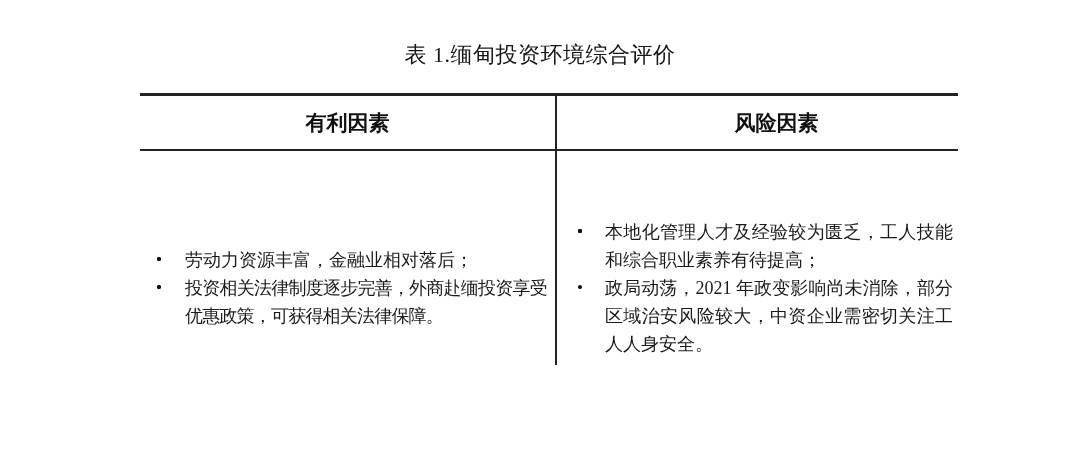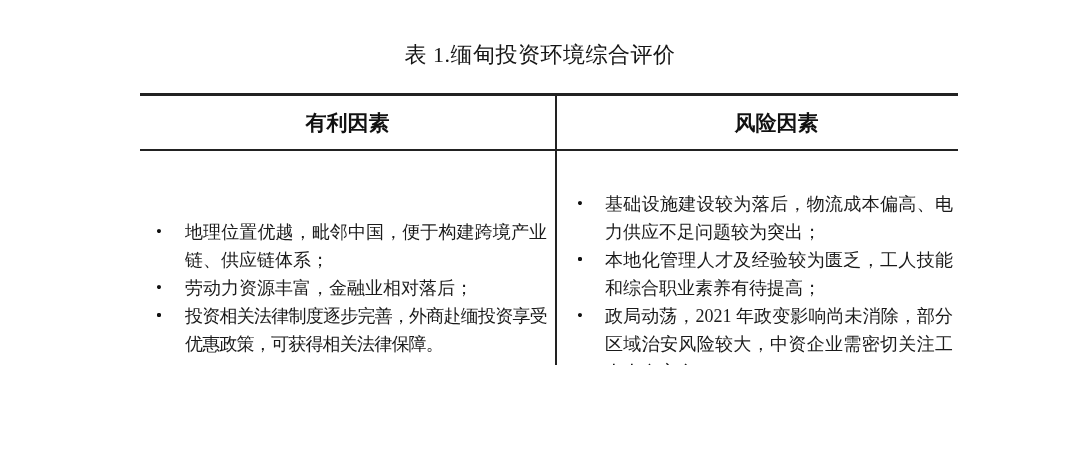--- a/index.html
+++ b/index.html
@@ -101,39 +101,37 @@
     <div class="header-row">
       <div class="cell-h left">有利因素</div>
       <div class="cell-h right">风险因素</div>
     </div>
 
     <div class="body-row">
 
       <div class="cell left">
         <div class="bullet-item">
           <span class="bullet-marker">•</span>
-          <span>地理位置优越，毗邻中国，便于构建跨境产业链、供应链体系；</span>
         </div>
         <div class="bullet-item">
           <span class="bullet-marker">•</span>
           <span>劳动力资源丰富，金融业相对落后；</span>
         </div>
         <div class="bullet-item">
           <span class="bullet-marker">•</span>
         </div>
         <div class="bullet-item">
           <span class="bullet-marker">•</span>
           <span>投资相关法律制度逐步完善，外商赴缅投资享受优惠政策，可获得相关法律保障。</span>
         </div>
       </div>
 
       <div class="cell right">
         <div class="bullet-item">
           <span class="bullet-marker">•</span>
-          <span>基础设施建设较为落后，物流成本偏高、电力供应不足问题较为突出；</span>
         </div>
         <div class="bullet-item">
           <span class="bullet-marker">•</span>
         </div>
         <div class="bullet-item">
           <span class="bullet-marker">•</span>
           <span>本地化管理人才及经验较为匮乏，工人技能和综合职业素养有待提高；</span>
         </div>
         <div class="bullet-item">
           <span class="bullet-marker">•</span>

